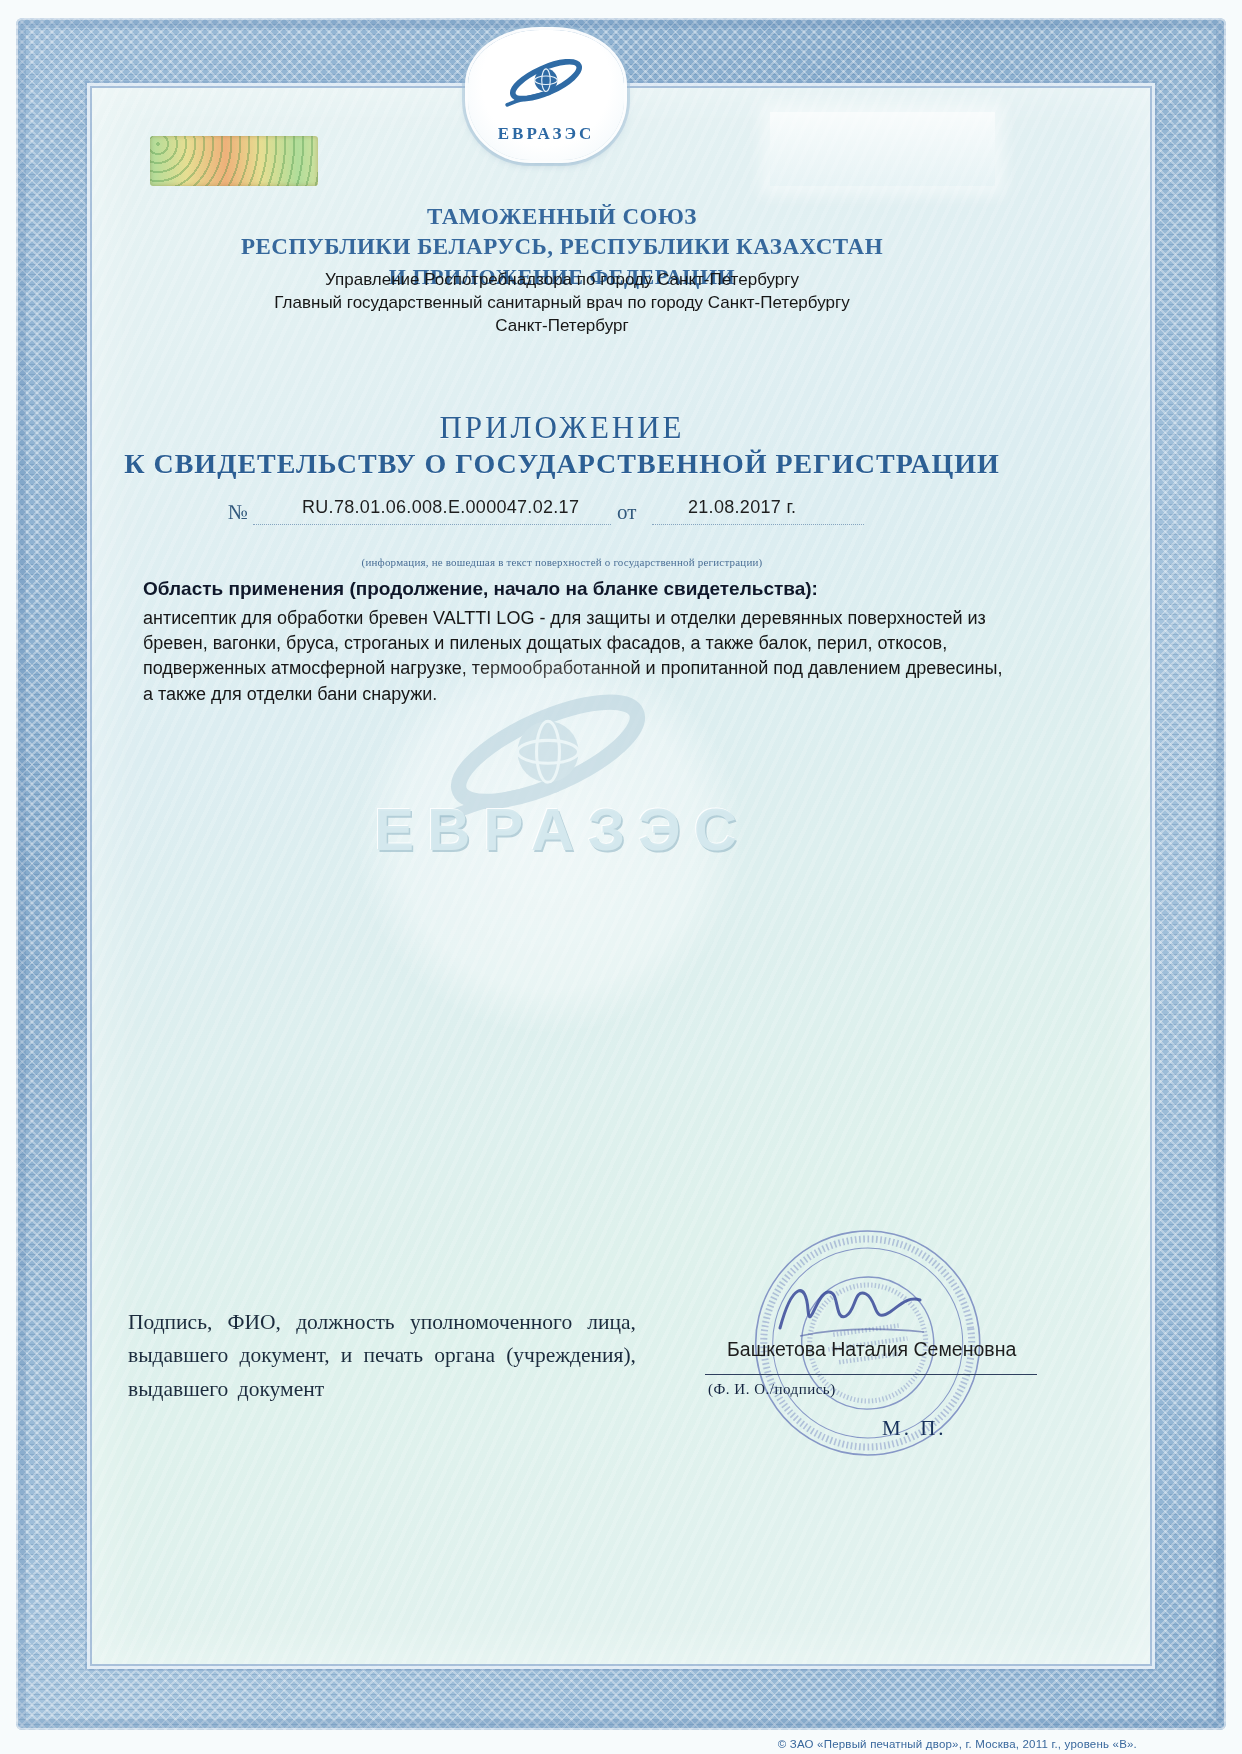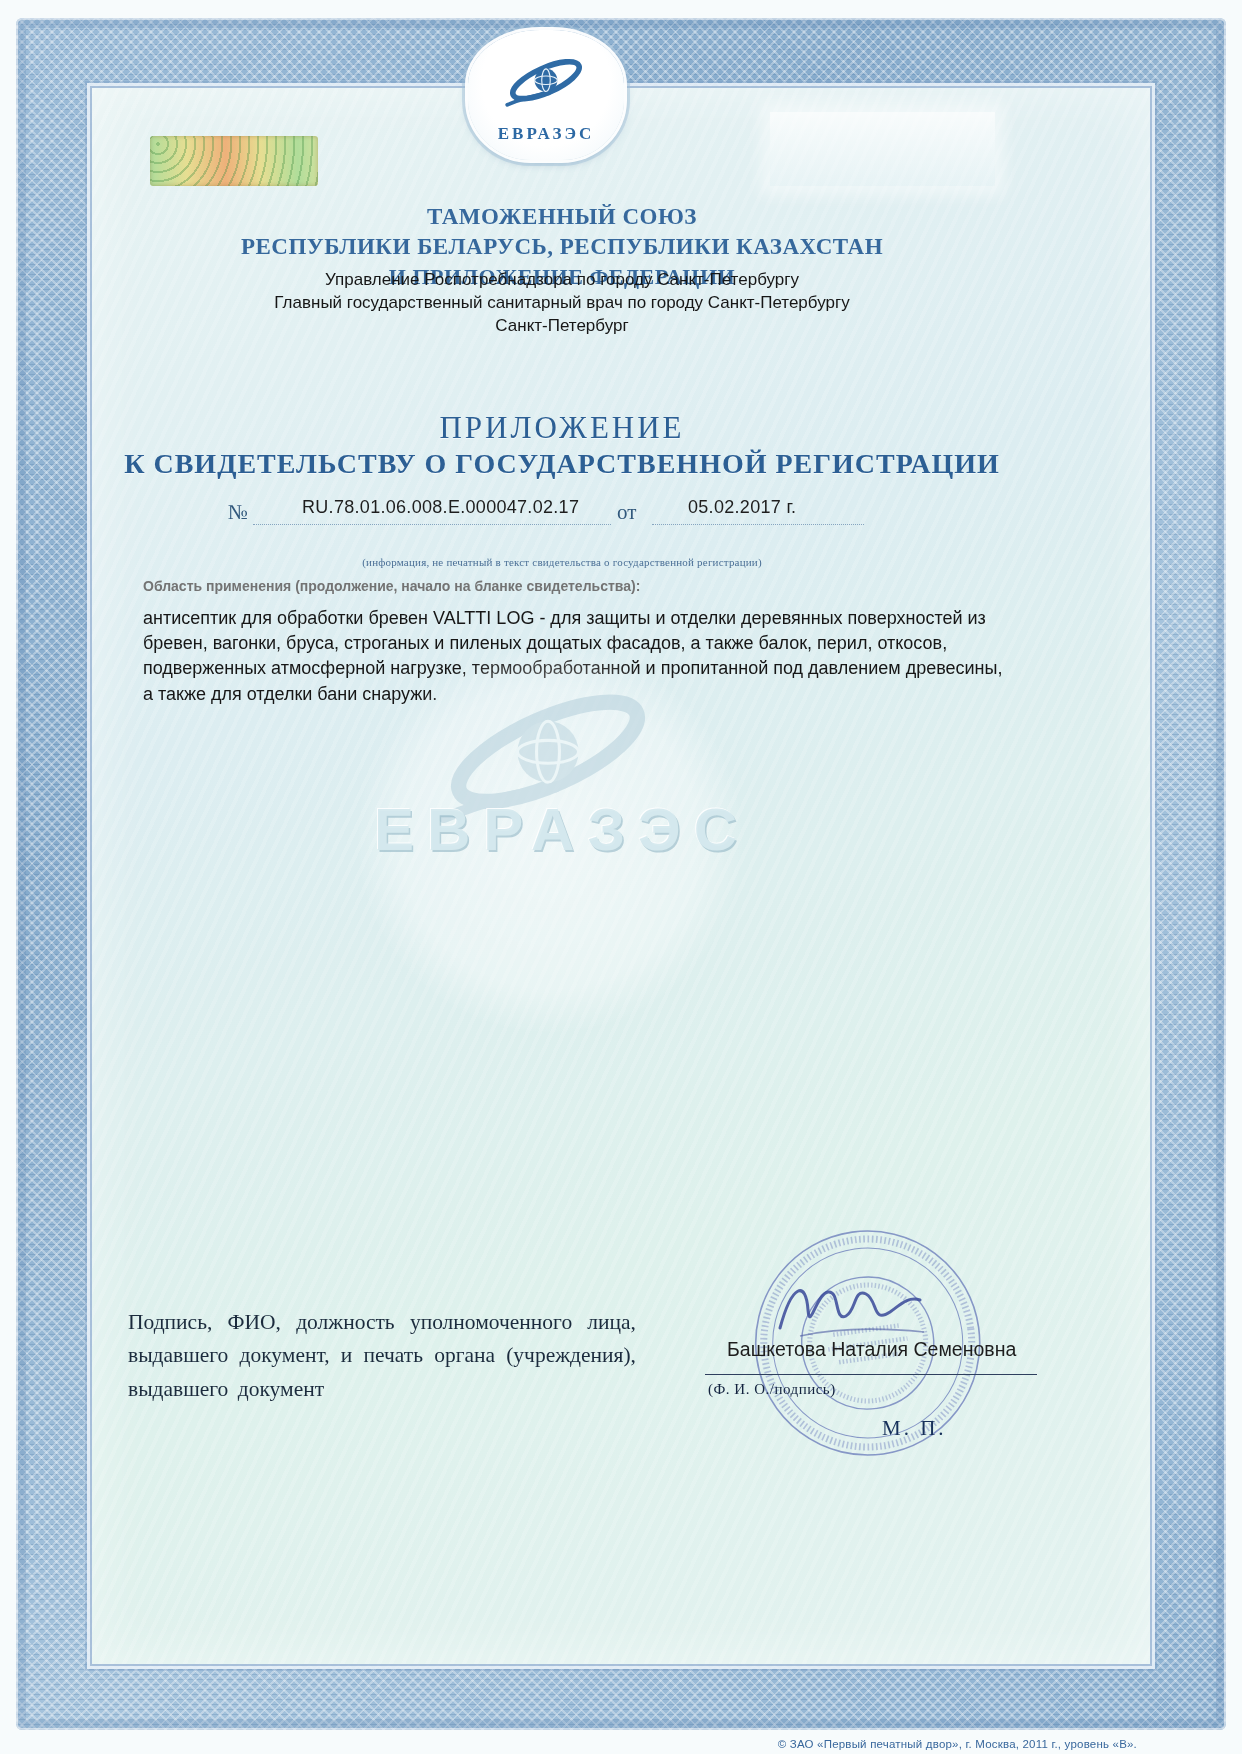--- a/index.html
+++ b/index.html
@@ -100,21 +100,21 @@
   .reg-label {
     position:absolute; font-family:"Liberation Serif", serif; font-size:21px; color:#31587c;
   }
   .reg-value { position:absolute; font-size:18px; color:#1e1e1e; letter-spacing:.3px; }
   .reg-line { position:absolute; border-bottom:1.5px dotted #86a5c0; height:1px; }
 
   .info-caption { top:556px; }
 
   
   .scope-heading {
-    position:absolute; left:143px; top:578px; font-size:14px; font-weight:bold; color:#737373;
+    position:absolute; left:143px; top:578px; font-size:19px; font-weight:bold; color:#0f172a;
   }
   .scope-body {
     position:absolute; left:143px; top:606px; width:872px;
     font-size:18px; line-height:1.4; color:#161616; text-align:left;
   }
 
   
   .wm-circle {
     position:absolute; left:358px; top:648px; width:384px; height:384px; border-radius:50%;
     background: radial-gradient(circle, rgba(255,255,255,.55) 0%, rgba(255,255,255,.35) 55%, rgba(255,255,255,0) 72%);
@@ -192,24 +192,24 @@
 
   <div class="centered title-block">
     <div class="title-1">ПРИЛОЖЕНИЕ</div>
     <div class="title-2">К СВИДЕТЕЛЬСТВУ О ГОСУДАРСТВЕННОЙ РЕГИСТРАЦИИ</div>
   </div>
 
   <span class="reg-label" style="left:228px; top:500px;">№</span>
   <span class="reg-value" style="left:302px; top:497px;">RU.78.01.06.008.Е.000047.02.17</span>
   <span class="reg-line" style="left:253px; top:524px; width:358px;"></span>
   <span class="reg-label" style="left:617px; top:500px;">от</span>
-  <span class="reg-value" style="left:688px; top:497px;">05.02.2017 г.</span>
+  <span class="reg-value" style="left:688px; top:497px;">21.08.2017 г.</span>
   <span class="reg-line" style="left:652px; top:524px; width:212px;"></span>
 
-  <div class="centered small-caption info-caption">(информация, не печатный в текст свидетельства о государственной регистрации)</div>
+  <div class="centered small-caption info-caption">(информация, не вошедшая в текст поверхностей о государственной регистрации)</div>
 
   <div class="scope-heading">Область применения (продолжение, начало на бланке свидетельства):</div>
   <div class="scope-body">антисептик для обработки бревен VALTTI LOG - для защиты и отделки деревянных поверхностей из бревен, вагонки, бруса, строганых и пиленых дощатых фасадов, а также балок, перил, откосов, подверженных атмосферной нагрузке, термообработанной и пропитанной под давлением древесины, а также для отделки бани снаружи.</div>
 
   <div class="wm-circle"></div>
   <div class="wm-logo">
     <svg viewBox="0 0 110 80" width="280" height="204">
       <g transform="rotate(-24 55 36)">
         <ellipse cx="55" cy="36" rx="38" ry="13" fill="none" stroke="#b4cfdb" stroke-width="6"></ellipse>
       </g>

